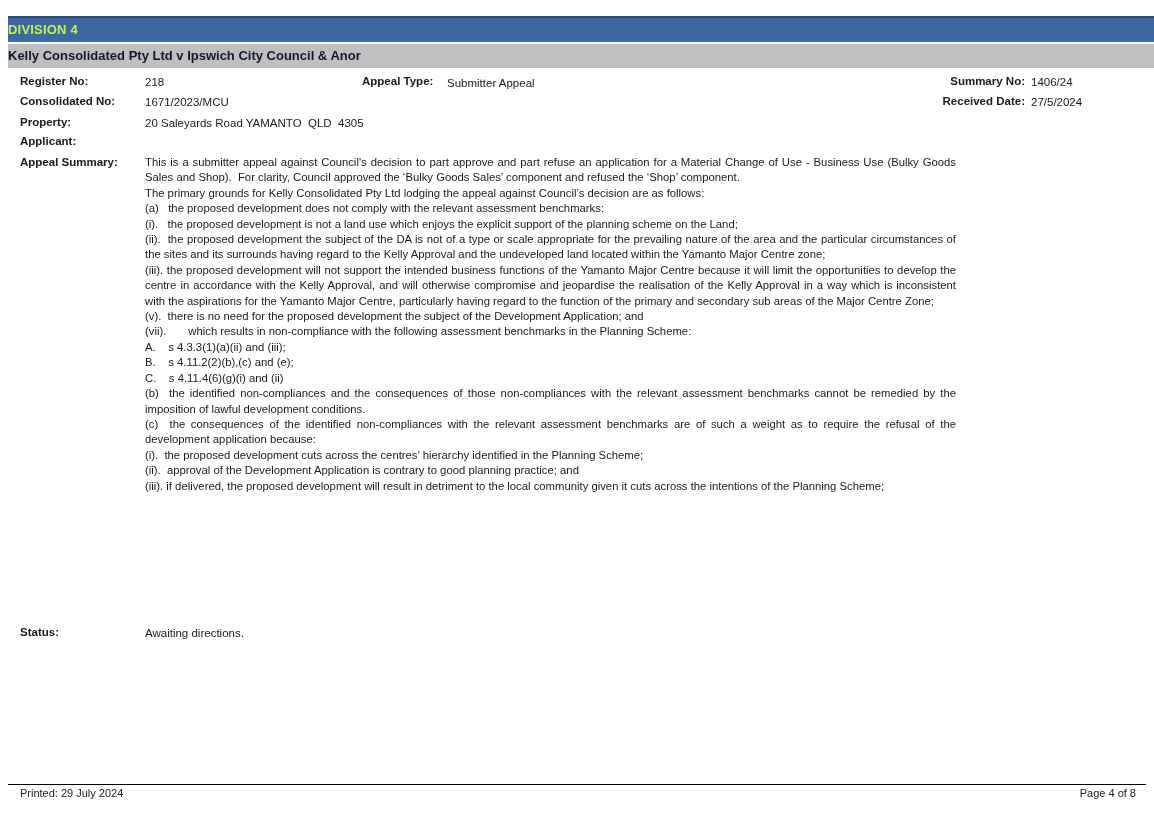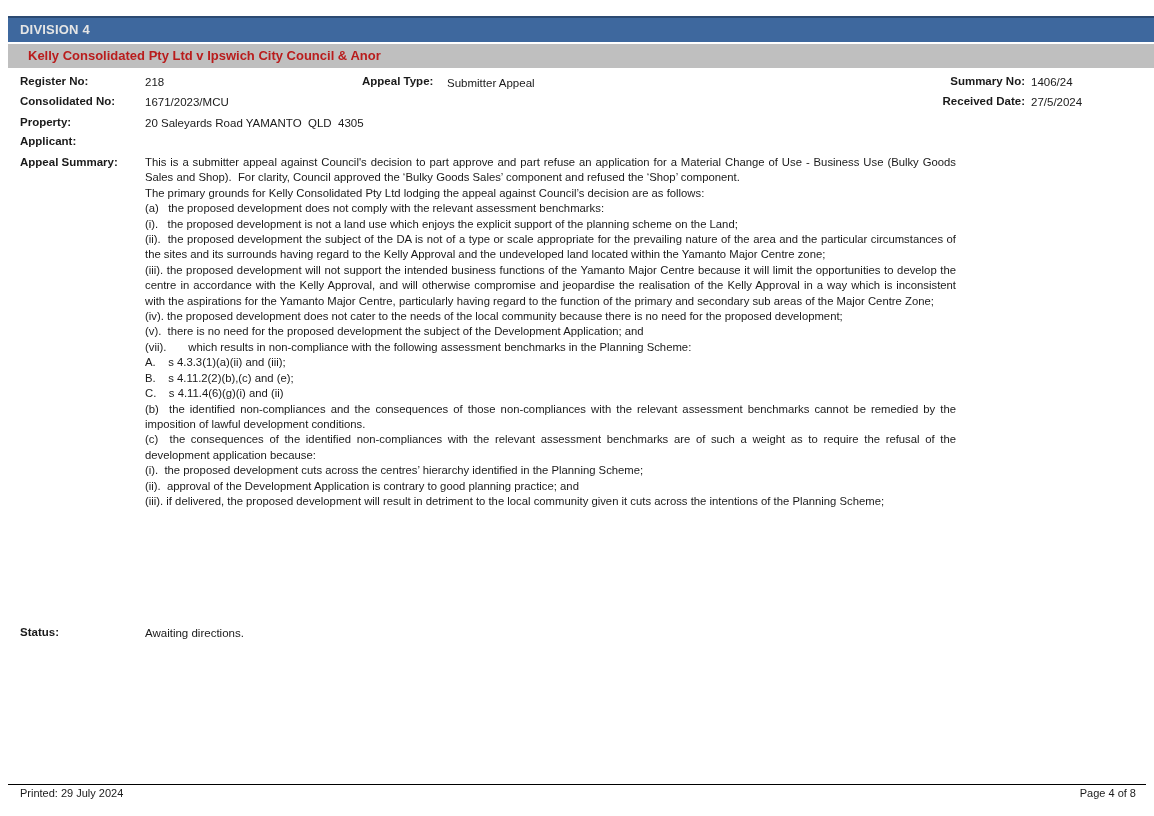--- a/index.html
+++ b/index.html
@@ -4,26 +4,26 @@
 <style>
   html,body{margin:0;padding:0;background:#ffffff;}
   .page{
     position:relative;width:1154px;height:816px;background:#ffffff;overflow:hidden;
     font-family:"Liberation Sans",sans-serif;color:#1a1a1a;
   }
   
   .bar-division{
     position:absolute;left:8px;right:0;top:16px;height:24px;
     background:#3E689E;border-top:2px solid #2C4A72;
-    color:#e5e5e5;font-weight:bold;font-size:13px;line-height:24px;padding-left:12px;
+    color:#bef264;font-weight:bold;font-size:13px;line-height:24px;
     letter-spacing:.2px;
   }
   .bar-case{
     position:absolute;left:8px;right:0;top:44px;height:24px;
-    background:#BFBFBF;color:#b91c1c;font-weight:bold;font-size:13px;line-height:24px;padding-left:20px;
+    background:#BFBFBF;color:#0f172a;font-weight:bold;font-size:13px;line-height:24px;padding-left:0;
   }
   
   .lbl{position:absolute;font-weight:bold;font-size:11.5px;white-space:nowrap;}
   .val{position:absolute;font-size:11.5px;white-space:nowrap;}
   .r-lbl{position:absolute;left:860px;width:165px;text-align:right;font-weight:bold;font-size:11.5px;white-space:nowrap;}
   
   .summary{
     position:absolute;left:145px;top:155px;width:811px;
     font-size:11.3px;line-height:15.4px;text-align:justify;text-justify:inter-word;
   }
@@ -65,21 +65,20 @@
   <div class="val" style="left:145px;top:136px"></div>
 
   <div class="lbl" style="left:20px;top:156px">Appeal Summary:</div>
   <div class="summary">
     <p>This is a submitter appeal against Council's decision to part approve and part refuse an application for a Material Change of Use - Business Use (Bulky Goods Sales and Shop). &nbsp;For clarity, Council approved the ‘Bulky Goods Sales’ component and refused the ‘Shop’ component.</p>
     <p>The primary grounds for Kelly Consolidated Pty Ltd lodging the appeal against Council’s decision are as follows:</p>
     <p>(a)&nbsp;&nbsp; the proposed development does not comply with the relevant assessment benchmarks:</p>
     <p>(i).&nbsp;&nbsp; the proposed development is not a land use which enjoys the explicit support of the planning scheme on the Land;</p>
     <p>(ii).&nbsp; the proposed development the subject of the DA is not of a type or scale appropriate for the prevailing nature of the area and the particular circumstances of the sites and its surrounds having regard to the Kelly Approval and the undeveloped land located within the Yamanto Major Centre zone;</p>
     <p>(iii). the proposed development will not support the intended business functions of the Yamanto Major Centre because it will limit the opportunities to develop the centre in accordance with the Kelly Approval, and will otherwise compromise and jeopardise the realisation of the Kelly Approval in a way which is inconsistent with the aspirations for the Yamanto Major Centre, particularly having regard to the function of the primary and secondary sub areas of the Major Centre Zone;</p>
-    <p>(iv). the proposed development does not cater to the needs of the local community because there is no need for the proposed development;</p>
     <p>(v).&nbsp; there is no need for the proposed development the subject of the Development Application; and</p>
     <p>(vii).&nbsp;&nbsp;&nbsp;&nbsp;&nbsp;&nbsp; which results in non-compliance with the following assessment benchmarks in the Planning Scheme:</p>
     <p>A.&nbsp;&nbsp;&nbsp; s 4.3.3(1)(a)(ii) and (iii);</p>
     <p>B.&nbsp;&nbsp;&nbsp; s 4.11.2(2)(b),(c) and (e);</p>
     <p>C.&nbsp;&nbsp;&nbsp; s 4.11.4(6)(g)(i) and (ii)</p>
     <p>(b)&nbsp; the identified non-compliances and the consequences of those non-compliances with the relevant assessment benchmarks cannot be remedied by the imposition of lawful development conditions.</p>
     <p>(c)&nbsp; the consequences of the identified non-compliances with the relevant assessment benchmarks are of such a weight as to require the refusal of the development application because:</p>
     <p>(i).&nbsp; the proposed development cuts across the centres’ hierarchy identified in the Planning Scheme;</p>
     <p>(ii).&nbsp; approval of the Development Application is contrary to good planning practice; and</p>
     <p>(iii). if delivered, the proposed development will result in detriment to the local community given it cuts across the intentions of the Planning Scheme;</p>

